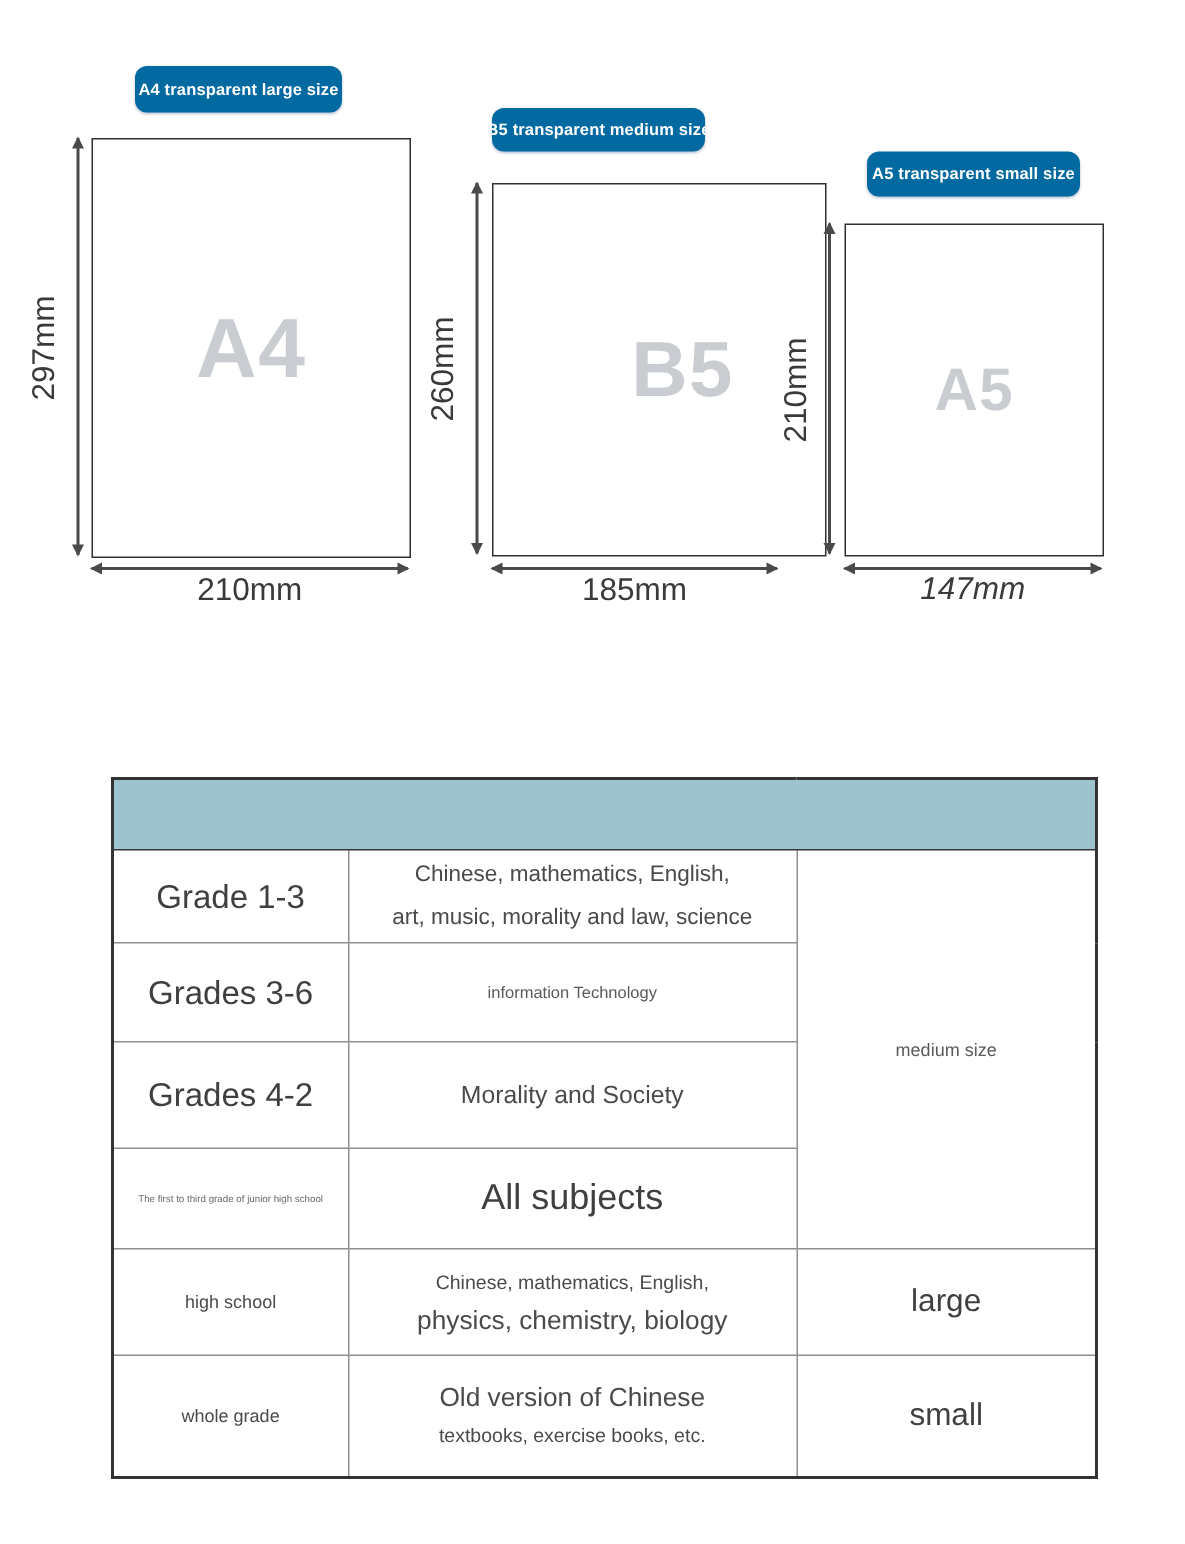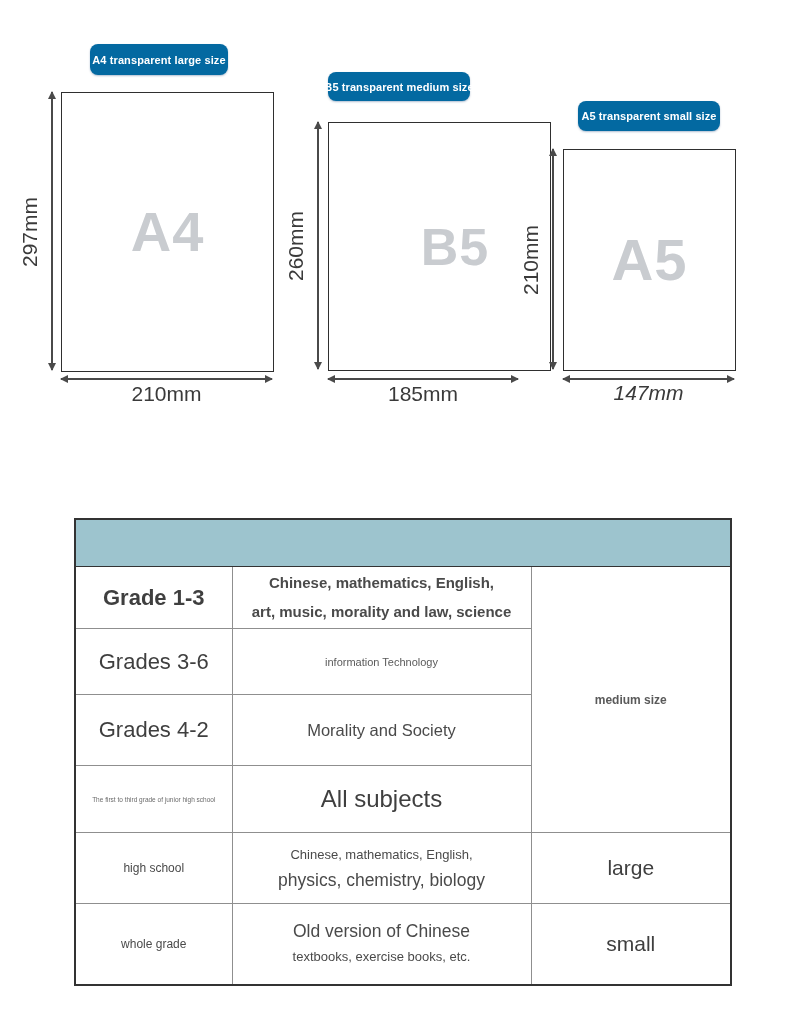--- a/index.html
+++ b/index.html
@@ -54,21 +54,21 @@
   table.spec{
     position:absolute;left:74px;top:518px;width:656px;
     border-collapse:collapse;table-layout:fixed;
     border:2px solid #333333;color:#4a4a4a;
   }
   table.spec th,table.spec td{
     border:1px solid #8f8f8f;text-align:center;vertical-align:middle;
     padding:2px 6px;overflow:hidden;
   }
   table.spec th.hdr{background:#9dc4ce;height:42px;border:1px solid #333;}
-  tr.r1{height:48px;font-weight:bold;} tr.r2{height:66px;} tr.r3{height:71px;}
+  tr.r1{height:48px;} tr.r2{height:66px;} tr.r3{height:71px;}
   tr.r4{height:67px;} tr.r5{height:71px;} tr.r6{height:81px;}
   .grade-lg{font-size:22px;color:#3f3f3f;}
   .grade-xs{font-size:6.5px;color:#6a6a6a;}
   .grade-sm{font-size:12px;color:#4a4a4a;}
   .grade-md{font-size:12px;color:#4a4a4a;}
   .subj-15{font-size:15px;line-height:1.9;color:#4a4a4a;}
   .subj-11{font-size:11px;color:#5a5a5a;}
   .subj-16{font-size:16.5px;color:#4a4a4a;}
   .subj-24{font-size:24px;color:#3f3f3f;}
   .subj-13{font-size:13px;line-height:1.9;color:#4a4a4a;}
@@ -99,21 +99,21 @@
     </div>
     <div class="varrow" style="left:317px;top:122px;height:247px;"></div>
     <div class="vlabel" style="left:236px;top:234px;">260mm</div>
     <div class="harrow" style="left:328px;top:378px;width:190px;"></div>
     <div class="hlabel" style="left:328px;top:382px;width:190px;">185mm</div>
   </div>
 
   <div>
     <div class="badge" style="left:578px;top:101px;width:142px;height:30px;">A5 transparent small size</div>
     <div class="sheet" style="left:563px;top:149px;width:171px;height:220px;">
-      <span class="watermark" style="font-size:58px;">A5</span>
+      <span class="watermark" style="font-size:40px;">A5</span>
     </div>
     <div class="varrow" style="left:552px;top:149px;height:220px;"></div>
     <div class="vlabel" style="left:471px;top:248px;">210mm</div>
     <div class="harrow" style="left:563px;top:378px;width:171px;"></div>
     <div class="hlabel" style="left:563px;top:381px;width:171px;font-style:italic;">147mm</div>
   </div>
 
   <table class="spec">
     <colgroup>
       <col style="width:157px;">

